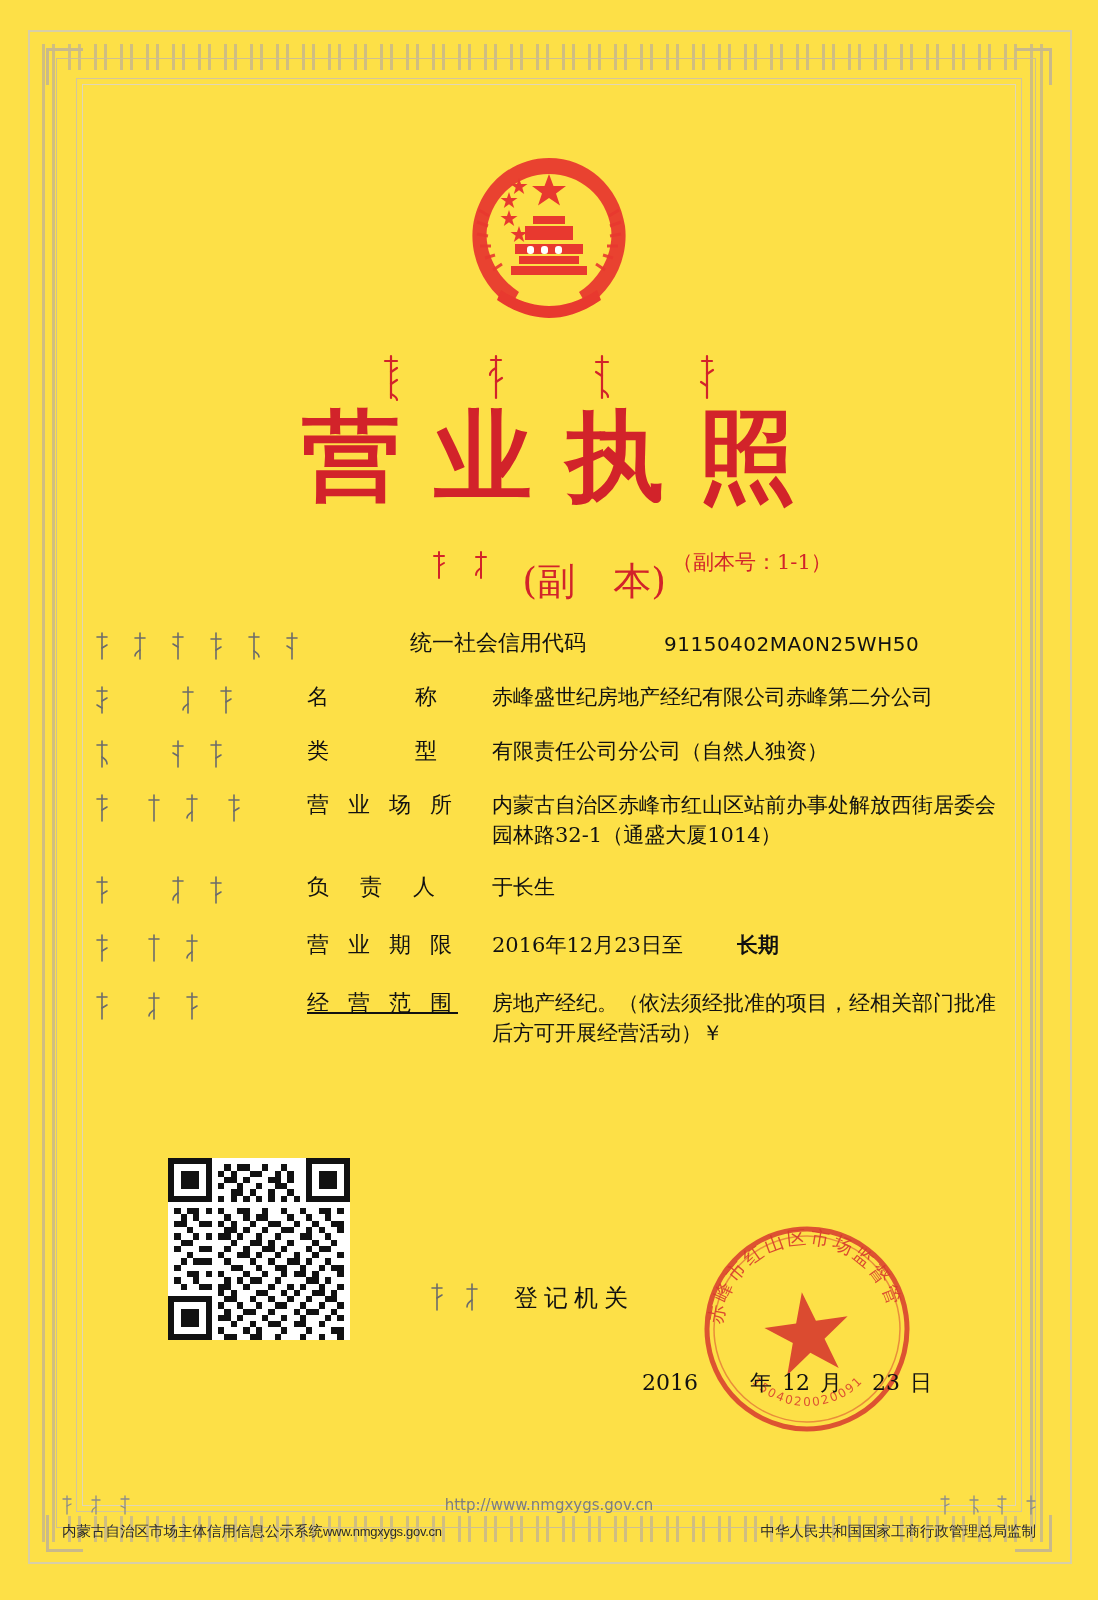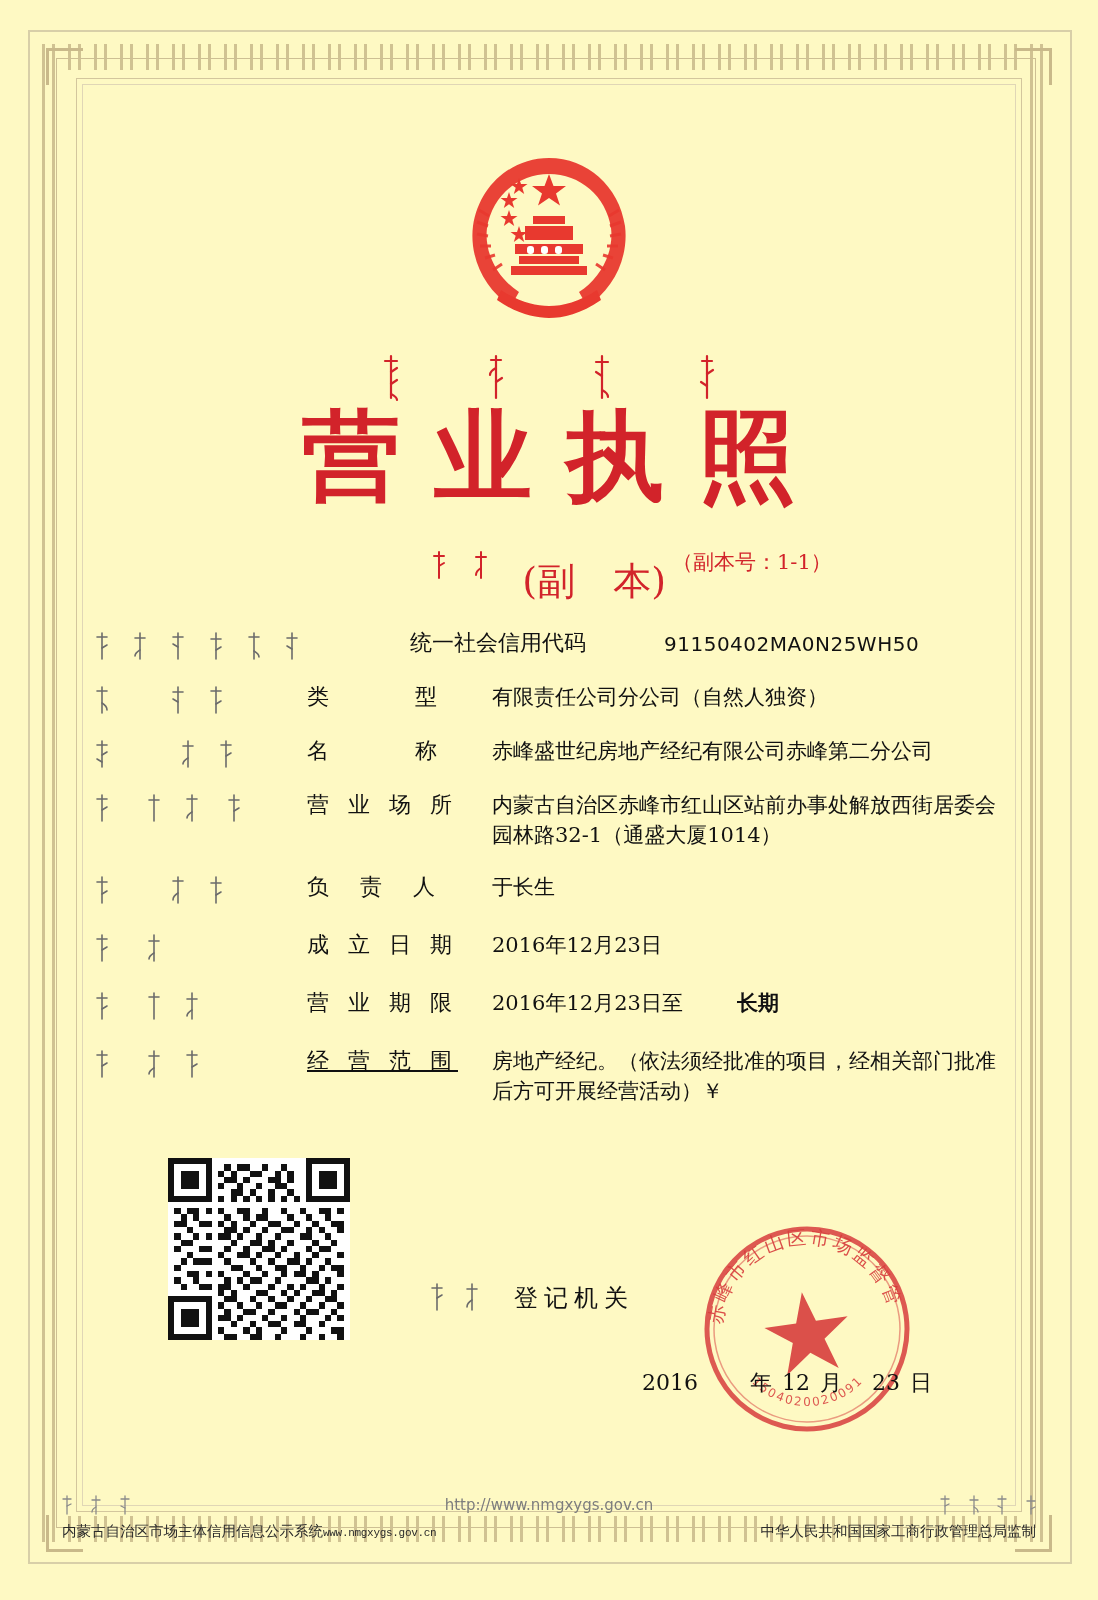--- a/index.html
+++ b/index.html
@@ -14,21 +14,21 @@
     color: #1a1a1a;
     overflow: hidden;
     position: relative;
   }
 
   .page {
     position: absolute;
     left: 0; top: 0;
     width: 1098px;
     height: 1600px;
-    background: #fef9c3;
+    background: #fde047;
   }
 
   
   .frame-outer {
     position: absolute;
     left: 28px; top: 30px;
     width: 1040px;
     height: 1530px;
     border: 2px solid #d8cfa8;
   }
@@ -282,22 +282,22 @@
   }
   .footer-left {
     position: absolute;
     left: 62px;
     top: 1522px;
     font-size: 14.5px;
     color: #2b2b2b;
     font-family: "DejaVu Serif", serif;
   }
   .footer-left .url {
-    font-family: Liberation Mono, monospace;
-    font-size: 11px;
+    font-family: Liberation Sans, sans-serif;
+    font-size: 13px;
     letter-spacing: -0.3px;
   }
   .footer-right {
     position: absolute;
     right: 62px;
     top: 1522px;
     font-size: 14.5px;
     color: #2b2b2b;
     font-family: "DejaVu Serif", serif;
   }
@@ -475,53 +475,53 @@
       <div class="cn-label">统一社会信用代码</div>
       <div class="value code">91150402MA0N25WH50</div>
     </div>
 
     <div class="field-row">
       <div class="mg-label">
         <svg width="220" height="32" viewBox="0 0 220 32">
             <g stroke="#6b6b6b" stroke-width="1.6" fill="none" stroke-linecap="round">
           <line x1="10" y1="3" x2="10" y2="29"></line>
               <line x1="5" y1="7" x2="15" y2="7"></line>
-              <path d="M10 19 q5 3 5 7"></path>
-          <line x1="86" y1="3" x2="86" y2="29"></line>
-              <line x1="81" y1="8" x2="91" y2="8"></line>
-              <line x1="86" y1="18" x2="81" y2="15"></line>
-          <line x1="124" y1="3" x2="124" y2="29"></line>
-              <line x1="119" y1="7" x2="129" y2="7"></line>
-              <line x1="124" y1="20" x2="129" y2="17"></line>
-        </g>
-          </svg>
-      </div>
-      <div class="cn-label spread5">类　　型</div>
-      <div class="value">有限责任公司分公司（自然人独资）</div>
-    </div>
-
-    <div class="field-row">
-      <div class="mg-label">
-        <svg width="220" height="32" viewBox="0 0 220 32">
-            <g stroke="#6b6b6b" stroke-width="1.6" fill="none" stroke-linecap="round">
-          <line x1="10" y1="3" x2="10" y2="29"></line>
-              <line x1="5" y1="7" x2="15" y2="7"></line>
               <line x1="10" y1="17" x2="15" y2="14"></line>
               <line x1="10" y1="24" x2="5" y2="21"></line>
           <line x1="96" y1="3" x2="96" y2="29"></line>
               <line x1="91" y1="8" x2="101" y2="8"></line>
               <path d="M96 20 q-5 3 -5 6"></path>
           <line x1="134" y1="3" x2="134" y2="29"></line>
               <line x1="129" y1="7" x2="139" y2="7"></line>
               <line x1="134" y1="18" x2="139" y2="15"></line>
         </g>
           </svg>
       </div>
       <div class="cn-label spread5">名　　称</div>
       <div class="value">赤峰盛世纪房地产经纪有限公司赤峰第二分公司</div>
+    </div>
+
+    <div class="field-row">
+      <div class="mg-label">
+        <svg width="220" height="32" viewBox="0 0 220 32">
+            <g stroke="#6b6b6b" stroke-width="1.6" fill="none" stroke-linecap="round">
+          <line x1="10" y1="3" x2="10" y2="29"></line>
+              <line x1="5" y1="7" x2="15" y2="7"></line>
+              <path d="M10 19 q5 3 5 7"></path>
+          <line x1="86" y1="3" x2="86" y2="29"></line>
+              <line x1="81" y1="8" x2="91" y2="8"></line>
+              <line x1="86" y1="18" x2="81" y2="15"></line>
+          <line x1="124" y1="3" x2="124" y2="29"></line>
+              <line x1="119" y1="7" x2="129" y2="7"></line>
+              <line x1="124" y1="20" x2="129" y2="17"></line>
+        </g>
+          </svg>
+      </div>
+      <div class="cn-label spread5">类　　型</div>
+      <div class="value">有限责任公司分公司（自然人独资）</div>
     </div>
 
     <div class="field-row" style="min-height:68px;">
       <div class="mg-label">
         <svg width="220" height="32" viewBox="0 0 220 32">
             <g stroke="#6b6b6b" stroke-width="1.6" fill="none" stroke-linecap="round">
           <line x1="10" y1="3" x2="10" y2="29"></line>
               <line x1="5" y1="7" x2="15" y2="7"></line>
               <line x1="10" y1="18" x2="15" y2="15"></line>
           <line x1="62" y1="3" x2="62" y2="29"></line>
@@ -552,36 +552,20 @@
           <line x1="124" y1="3" x2="124" y2="29"></line>
               <line x1="119" y1="9" x2="129" y2="9"></line>
               <line x1="124" y1="21" x2="129" y2="18"></line>
         </g>
           </svg>
       </div>
       <div class="cn-label" style="letter-spacing:12px;">负 责 人</div>
       <div class="value">于长生</div>
     </div>
 
-    <div class="field-row" style="margin-top:12px;">
-      <div class="mg-label">
-        <svg width="220" height="32" viewBox="0 0 220 32">
-            <g stroke="#6b6b6b" stroke-width="1.6" fill="none" stroke-linecap="round">
-          <line x1="10" y1="3" x2="10" y2="29"></line>
-              <line x1="5" y1="7" x2="15" y2="7"></line>
-              <line x1="10" y1="18" x2="15" y2="15"></line>
-          <line x1="62" y1="3" x2="62" y2="29"></line>
-              <line x1="57" y1="9" x2="67" y2="9"></line>
-              <path d="M62 21 q-5 3 -5 6"></path>
-        </g>
-          </svg>
-      </div>
-      <div class="cn-label" style="letter-spacing:6px;">成 立 日 期</div>
-      <div class="value">2016年12月23日</div>
-    </div>
 
     <div class="field-row" style="margin-top:12px;">
       <div class="mg-label">
         <svg width="220" height="32" viewBox="0 0 220 32">
             <g stroke="#6b6b6b" stroke-width="1.6" fill="none" stroke-linecap="round">
           <line x1="10" y1="3" x2="10" y2="29"></line>
               <line x1="5" y1="8" x2="15" y2="8"></line>
               <line x1="10" y1="19" x2="15" y2="16"></line>
           <line x1="62" y1="3" x2="62" y2="29"></line>
               <line x1="57" y1="7" x2="67" y2="7"></line>

